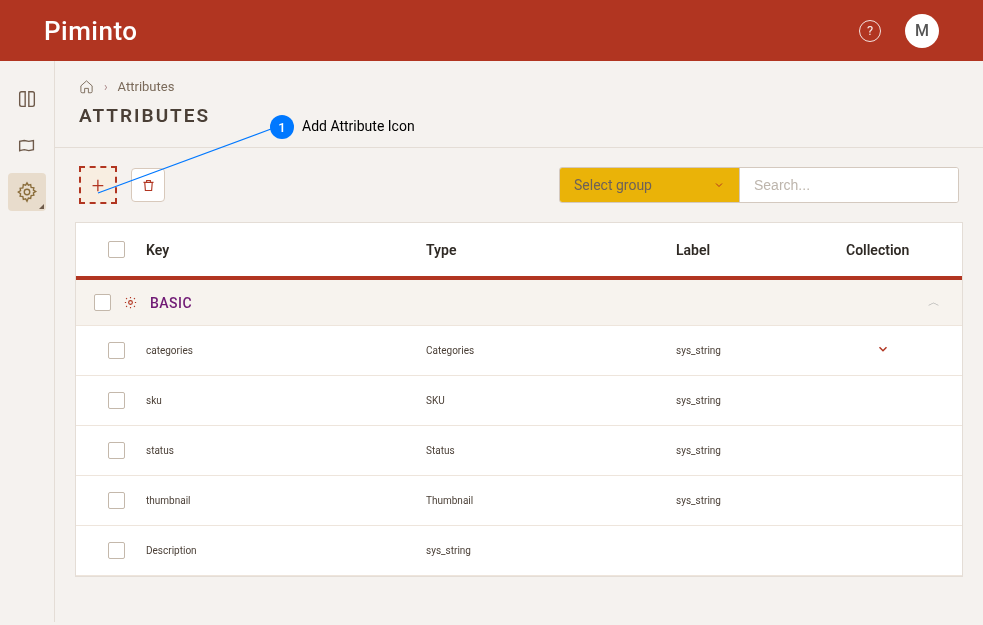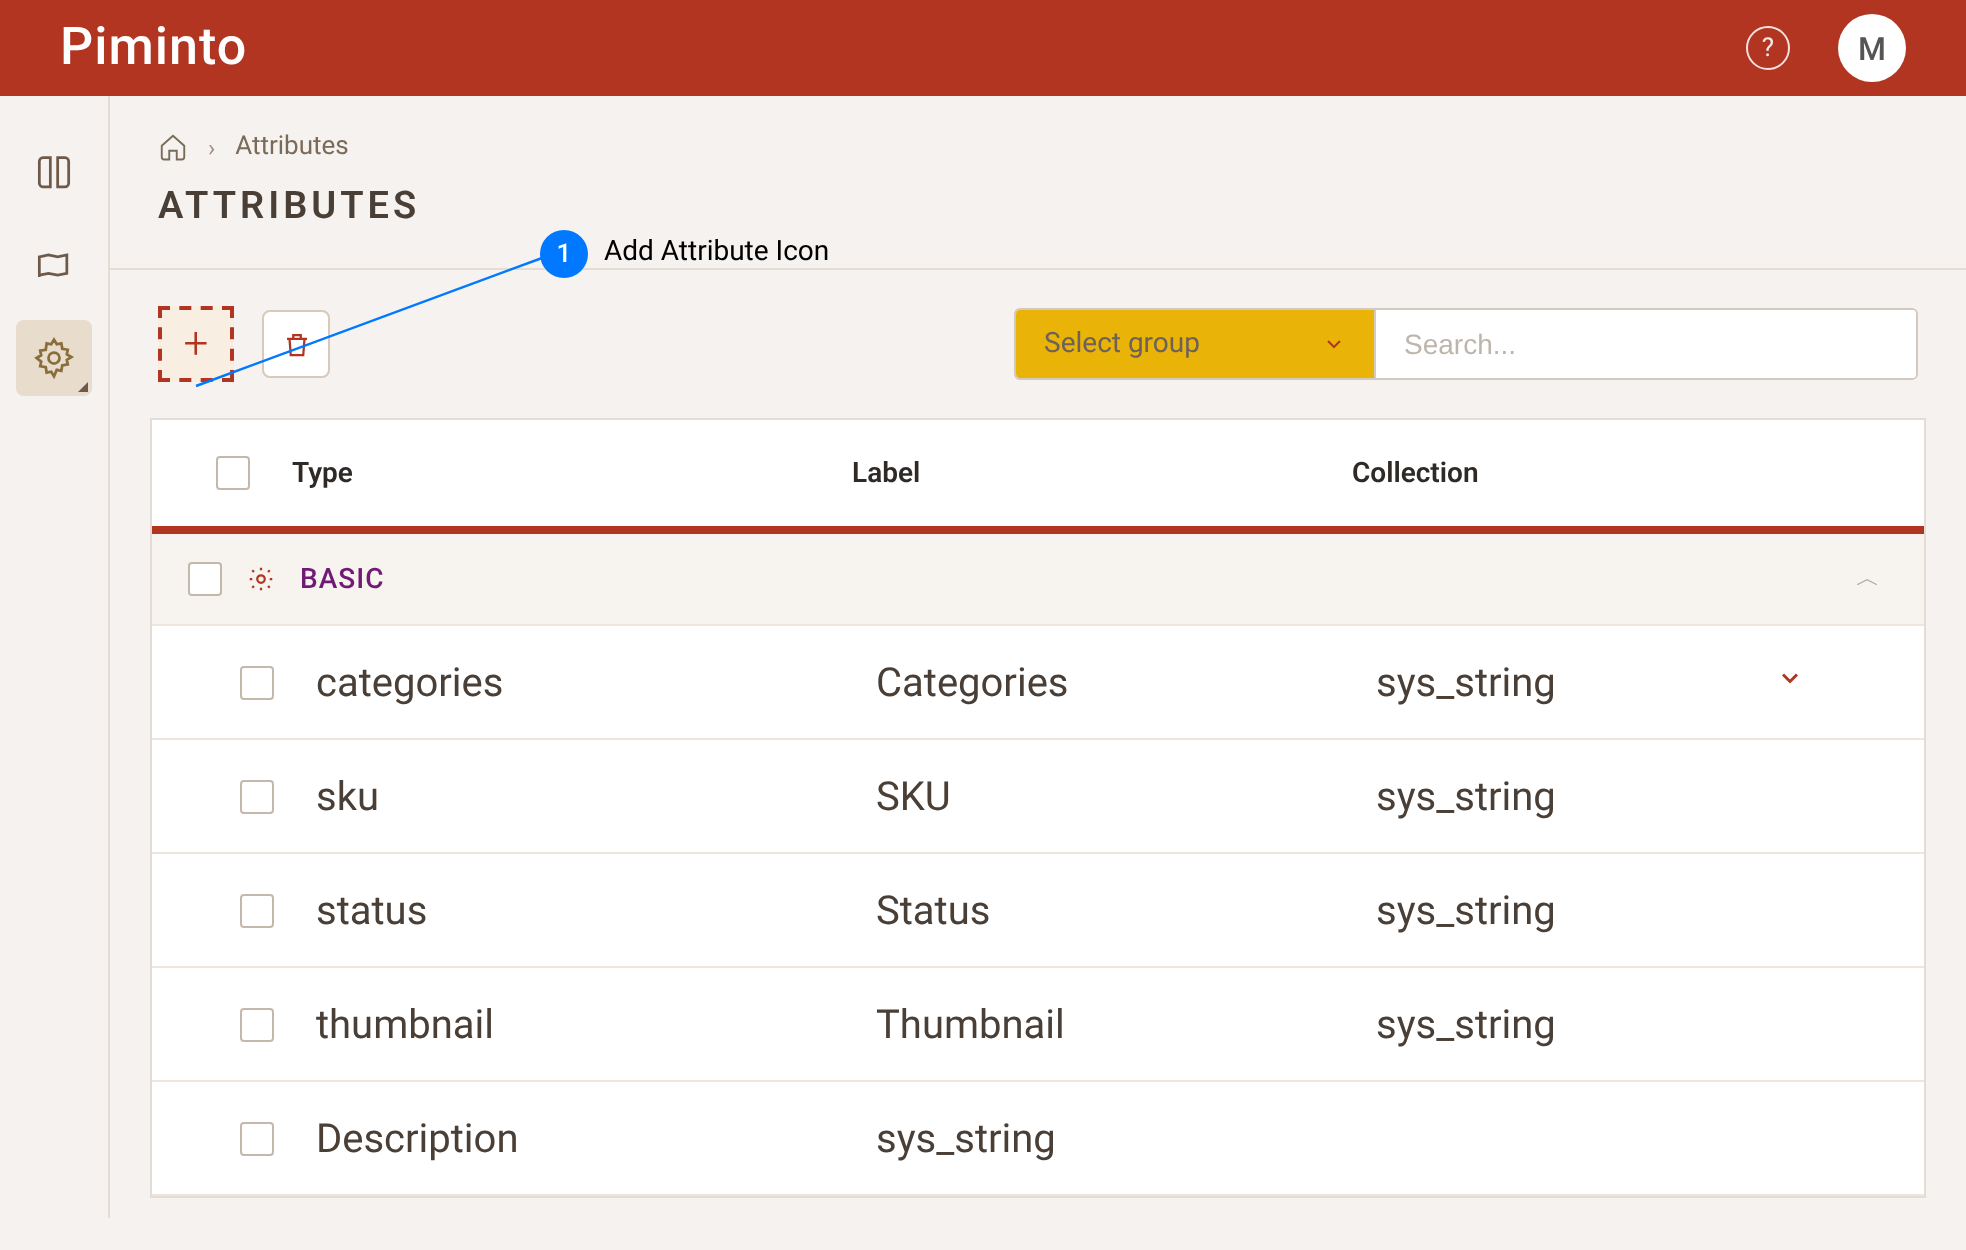--- a/index.html
+++ b/index.html
@@ -6,25 +6,25 @@
   body {
     font-family: -apple-system, BlinkMacSystemFont, "Segoe UI", Roboto, Arial, sans-serif;
     background: #f5f2ef;
     width: 983px;
     height: 625px;
     overflow: hidden;
     position: relative;
   }
   .header {
     background: #b13521;
-    height: 48px;
+    height: 61px;
     display: flex;
     align-items: center;
     justify-content: space-between;
-    padding: 0 30px;
+    padding: 0 44px;
     color: #fff;
   }
   .logo {
     font-size: 26px;
     font-weight: 500;
     letter-spacing: 0.5px;
   }
   .header-right {
     display: flex;
     align-items: center;
@@ -156,21 +156,21 @@
     display:flex;
     justify-content:space-between;
     align-items:center;
     cursor:pointer;
   }
   .group-select svg { width:12px; height:12px; color:#b13521; }
   .search-input {
     border:none;
     padding: 9px 14px;
     font-size: 14px;
-    width: 270px;
+    width: 218px;
     outline:none;
     color:#444;
     background:#fff;
   }
   .search-input::placeholder { color: #bdb5ac; }
   .table-wrap {
     margin: 0 20px;
     background: #fff;
     border: 1px solid #e4ddd6;
   }
@@ -199,24 +199,24 @@
     border-bottom: 1px solid #eee5dc;
     position:relative;
   }
   .group-row .checkbox { margin-left: 0px; }
   .group-gear { color:#b13521; width:15px; height:15px; }
   .group-name { font-size: 14px; color:#701a75; font-weight:500; letter-spacing:0.5px; }
   .group-chevron { position:absolute; right:22px; color:#aaa; font-size:12px; }
   .trow {
     display:grid;
     grid-template-columns: 60px 280px 250px 170px 1fr;
-    padding: 16px 22px;
+    padding: 16px 10px;
     align-items:center;
     border-bottom: 1px solid #eee5dc;
-    font-size: 20px;
+    font-size: 10px;
     color: #4a3f36;
   }
   .trow .td-check { display:flex; justify-content:center; }
   .coll-chevron { color:#b13521; font-size:14px; padding-left: 30px; }
   
   
   .annotation-badge {
     position:absolute;
     left:270px; top:115px;
     width:24px; height:24px;
@@ -306,20 +306,21 @@
         </div>
         <input class="search-input" placeholder="Search..." style="">
       </div>
     </div>
 
     <div class="table-wrap">
       <div class="thead">
         <div class="th th-check">
             <div class="checkbox"></div>
           </div>
+        <div class="th">Key</div>
         <div class="th">Type</div>
         <div class="th">Label</div>
         <div class="th">Collection</div>
       </div>
 
       <div class="group-row">
         <div class="checkbox"></div>
         <svg class="group-gear" viewBox="0 0 24 24" fill="none" stroke="currentColor" stroke-width="1.8">
             <circle cx="12" cy="12" r="3"></circle>
             <path d="M12 3v2M12 19v2M5 5l1.4 1.4M17.6 17.6L19 19M3 12h2M19 12h2M5 19l1.4-1.4M17.6 6.4L19 5"></path>

